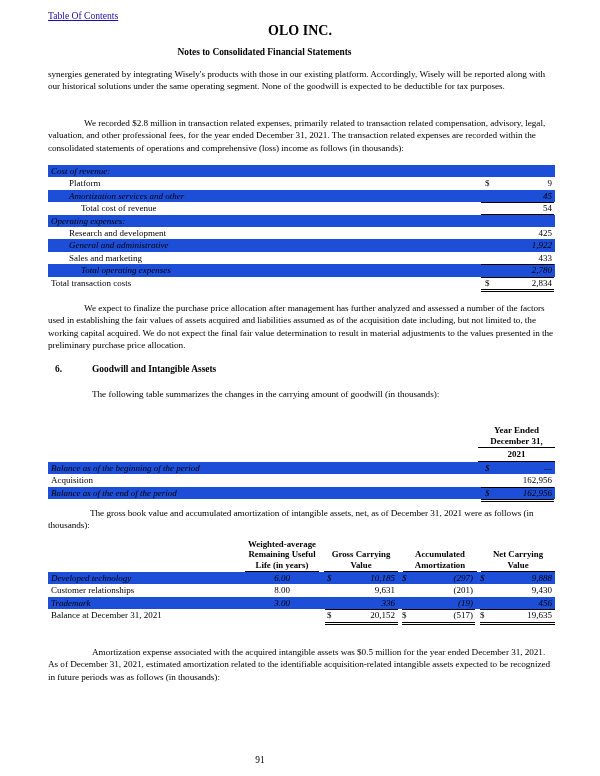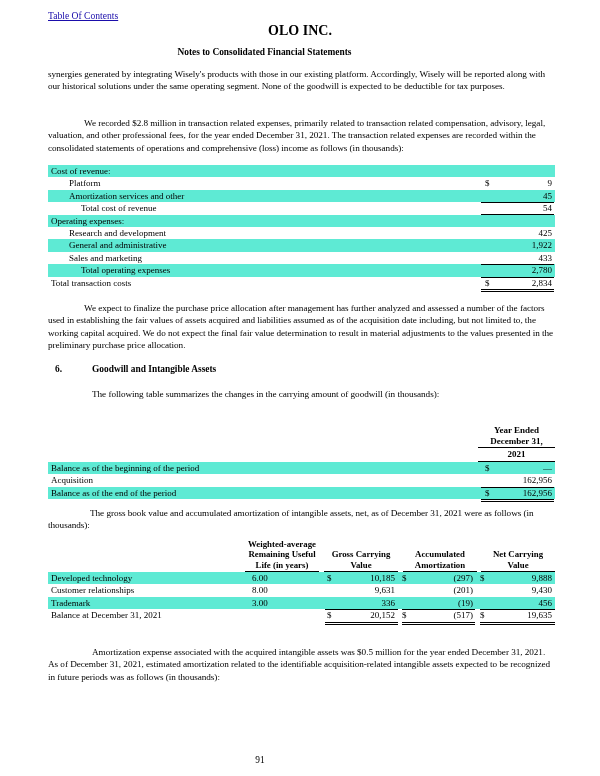--- a/index.html
+++ b/index.html
@@ -27,21 +27,21 @@
     }
     .para .indent { display: inline-block; width: 36px; }
     .section-heading {
       position: absolute; left: 55px; top: 363px; font-weight: bold; font-size: 9.4px;
     }
     .section-heading .num { display: inline-block; width: 37px; }
 
     
     .tbl { position: absolute; left: 48px; width: 507px; }
     .row { position: relative; height: 12.4px; font-size: 9px; line-height: 12.4px; }
-    .row.shade { background: #5eead4; }
+    .row.shade { background: #1d4ed8; font-style: italic; }
     .row .label { position: absolute; left: 3px; white-space: nowrap; }
     .row .label.ind1 { left: 21px; }
     .row .label.ind2 { left: 33px; }
     .row .dollar { position: absolute; }
     .row .val { position: absolute; text-align: right; }
     .uline { position: absolute; border-top: 1.2px solid #000; }
     .dline { position: absolute; border-top: 3px double #000; }
 
     
     #t1 { top: 165px; }
@@ -59,21 +59,21 @@
     #t2 .val { right: 3px; width: 70px; }
 
     
     #t3 { top: 532px; }
     .t3-head { position: relative; height 40px; height: 40px; }
     .t3-head .h {
       position: absolute; bottom: 2px; text-align: center;
       font-weight: bold; font-size: 8.8px; line-height: 10.4px;
     }
     #t3 .row { font-size: 9px; }
-    .life { position: absolute; width: 60px; left: 204px; }
+    .life { position: absolute; width: 60px; text-align: center; left: 204px; }
 
     .page-number {
       position: absolute; left: 0; width: 520px; top: 754px; text-align: center; font-size: 9.4px;
     }
   </style>
 </head>
 <body>
 
 <div class="page">
 

